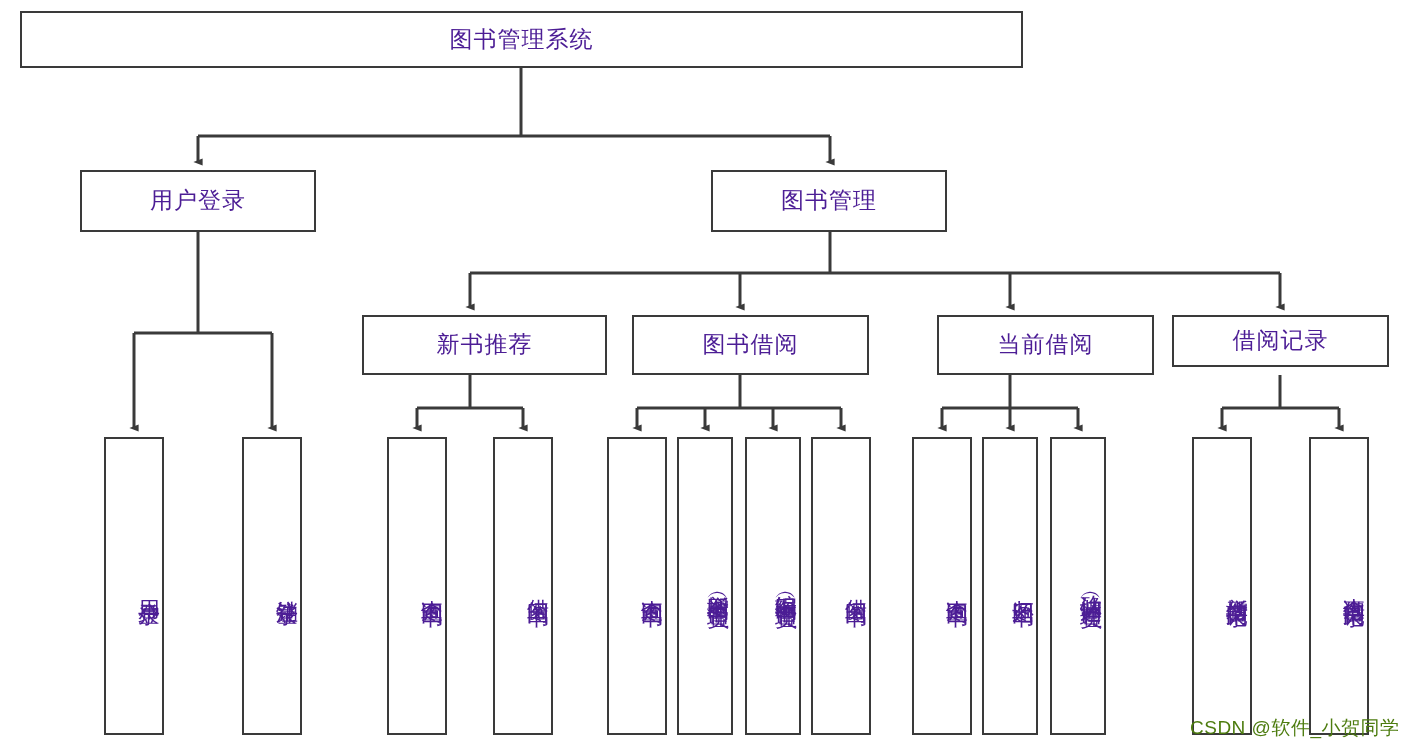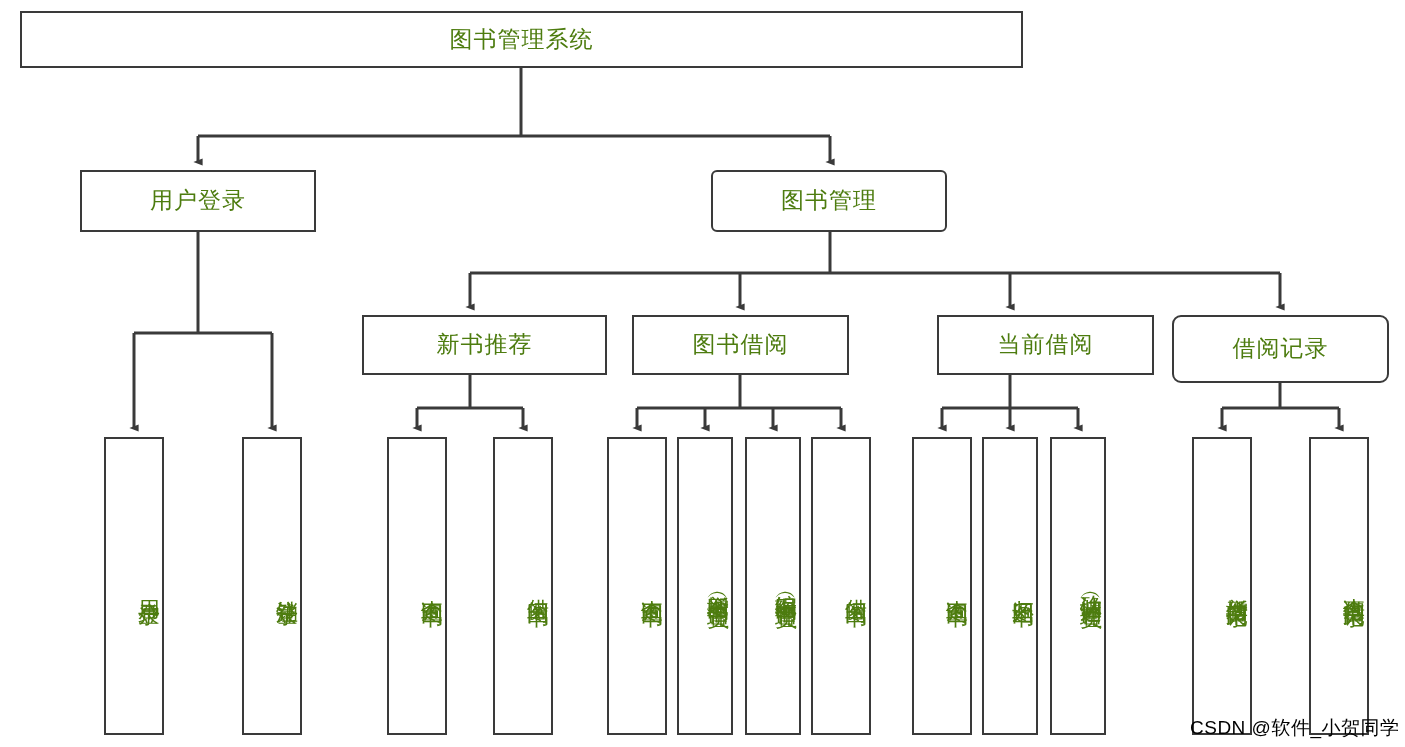--- a/index.html
+++ b/index.html
@@ -27,21 +27,21 @@
     pointer-events: none;
   }
   .node {
     position: absolute;
     box-sizing: border-box;
     background: #ffffff;
     border: 2px solid #3a3a3a;
     display: flex;
     align-items: center;
     justify-content: center;
-    color: #4d7c0f;
+    color: #4c1d95;
   }
   .node.horiz {
     font-size: 23px;
     letter-spacing: 1px;
     line-height: 1.1;
   }
   .node.vert {
     writing-mode: vertical-rl;
     text-orientation: upright;
     font-size: 22px;
@@ -53,21 +53,21 @@
     justify-content: center;
     white-space: normal;
   }
   .node.vert .vlabel {
     writing-mode: vertical-rl;
     text-orientation: upright;
     display: block;
   }
   .watermark {
     position: absolute;
-    color: #000000;
+    color: #4d7c0f;
     font-size: 19px;
     letter-spacing: 0.5px;
     white-space: nowrap;
     user-select: none;
   }
 </style>
 </head>
 <body>
 
 <div id="canvas">
@@ -123,34 +123,34 @@
     </g>
   </svg>
 
   <div class="node horiz" style="left:20px; top:11px; width:1003px; height:57px;">
     <span>图书管理系统</span>
   </div>
 
   <div class="node horiz" style="left:80px; top:170px; width:236px; height:62px;">
     <span>用户登录</span>
   </div>
-  <div class="node horiz" style="left:711px; top:170px; width:236px; height:62px;border-radius:6px;">
+  <div class="node horiz" style="left:711px; top:170px; width:236px; height:62px;">
     <span>图书管理</span>
   </div>
 
   <div class="node horiz" style="left:362px; top:315px; width:245px; height:60px;">
     <span>新书推荐</span>
   </div>
-  <div class="node horiz" style="left:632px; top:315px; width:217px; height:60px;">
+  <div class="node horiz" style="left:632px; top:315px; width:237px; height:60px;">
     <span>图书借阅</span>
   </div>
   <div class="node horiz" style="left:902px; top:315px; width:217px; height:60px;margin-left:35px;">
     <span>当前借阅</span>
   </div>
-  <div class="node horiz" style="left:1172px; top:315px; width:217px; height:68px;border-radius:9px;">
+  <div class="node horiz" style="left:1172px; top:315px; width:217px; height:52px;">
     <span>借阅记录</span>
   </div>
 
   <div class="node vert" style="left:104px; top:437px; width:60px; height:298px;">
     <span class="vlabel">用户登录</span>
   </div>
   <div class="node vert" style="left:242px; top:437px; width:60px; height:298px;">
     <span class="vlabel">注销登录</span>
   </div>
 

